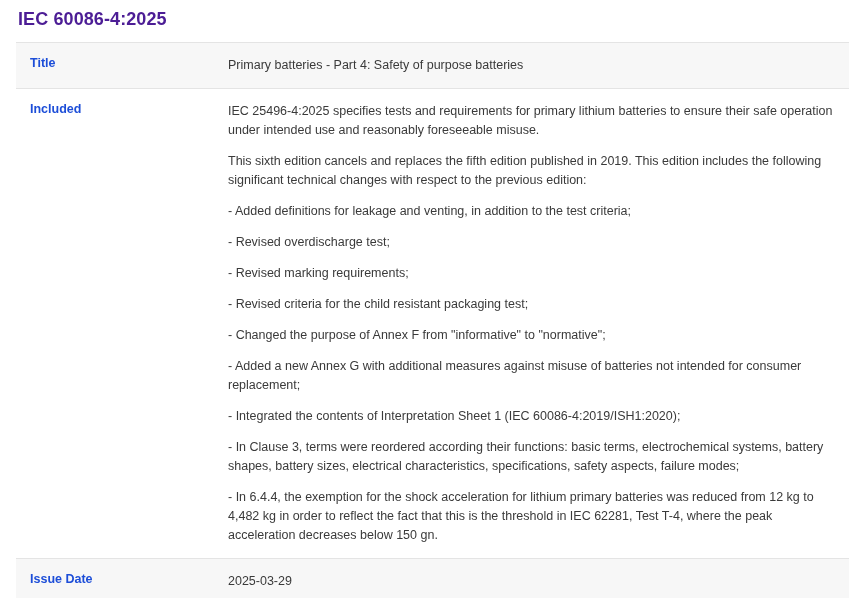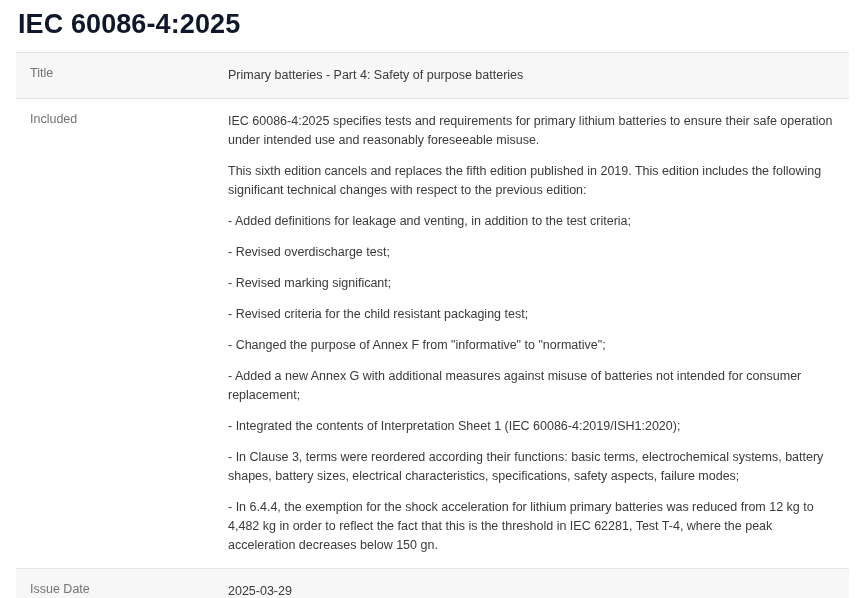--- a/index.html
+++ b/index.html
@@ -13,23 +13,23 @@
     font-family: "Liberation Sans", sans-serif;
     color: #333333;
     overflow: hidden;
   }
   .page {
     width: 865px;
     box-sizing: border-box;
     padding: 0 16px;
   }
   .page-title {
-    font-size: 27px;
+    font-size: 18px;
     font-weight: 600;
-    color: #0f172a;
+    color: #4c1d95;
     margin: 9px 0 12px 2px;
     letter-spacing: 0.1px;
   }
   table.spec {
     width: 833px;
     border-collapse: collapse;
     table-layout: fixed;
     font-size: 12.5px;
   }
   table.spec tr {
@@ -38,22 +38,22 @@
   table.spec tr:first-child {
     border-top: 1px solid #e4e4e4;
   }
   table.spec tr.shaded {
     background: #f7f7f7;
   }
   table.spec th {
     width: 178px;
     text-align: left;
     vertical-align: top;
-    font-weight: 400;
-    color: #737373;
+    font-weight: 700;
+    color: #1d4ed8;
     padding: 13px 10px 13px 14px;
     font-size: 12.5px;
   }
   table.spec td {
     vertical-align: top;
     padding: 13px 14px 13px 10px;
     color: #3a3a3a;
     line-height: 1.52;
   }
   td.abstract p {
@@ -77,25 +77,25 @@
   <table class="spec">
     <tbody>
       <tr class="shaded">
         <th>Title</th>
         <td>Primary batteries - Part 4: Safety of purpose batteries</td>
       </tr>
 
       <tr>
         <th>Included</th>
         <td class="abstract">
-          <p>IEC 60086-4:2025 specifies tests and requirements for primary lithium batteries to ensure their safe operation under intended use and reasonably foreseeable misuse.</p>
+          <p>IEC 25496-4:2025 specifies tests and requirements for primary lithium batteries to ensure their safe operation under intended use and reasonably foreseeable misuse.</p>
           <p>This sixth edition cancels and replaces the fifth edition published in 2019. This edition includes the following significant technical changes with respect to the previous edition:</p>
           <p>- Added definitions for leakage and venting, in addition to the test criteria;</p>
           <p>- Revised overdischarge test;</p>
-          <p>- Revised marking significant;</p>
+          <p>- Revised marking requirements;</p>
           <p>- Revised criteria for the child resistant packaging test;</p>
           <p>- Changed the purpose of Annex F from "informative" to "normative";</p>
           <p>- Added a new Annex G with additional measures against misuse of batteries not intended for consumer replacement;</p>
           <p>- Integrated the contents of Interpretation Sheet 1 (IEC 60086-4:2019/ISH1:2020);</p>
           <p>- In Clause 3, terms were reordered according their functions: basic terms, electrochemical systems, battery shapes, battery sizes, electrical characteristics, specifications, safety aspects, failure modes;</p>
           <p>- In 6.4.4, the exemption for the shock acceleration for lithium primary batteries was reduced from 12 kg to 4,482 kg in order to reflect the fact that this is the threshold in IEC 62281, Test T-4, where the peak acceleration decreases below 150 gn.</p>
         </td>
       </tr>
 
       <tr class="shaded">

